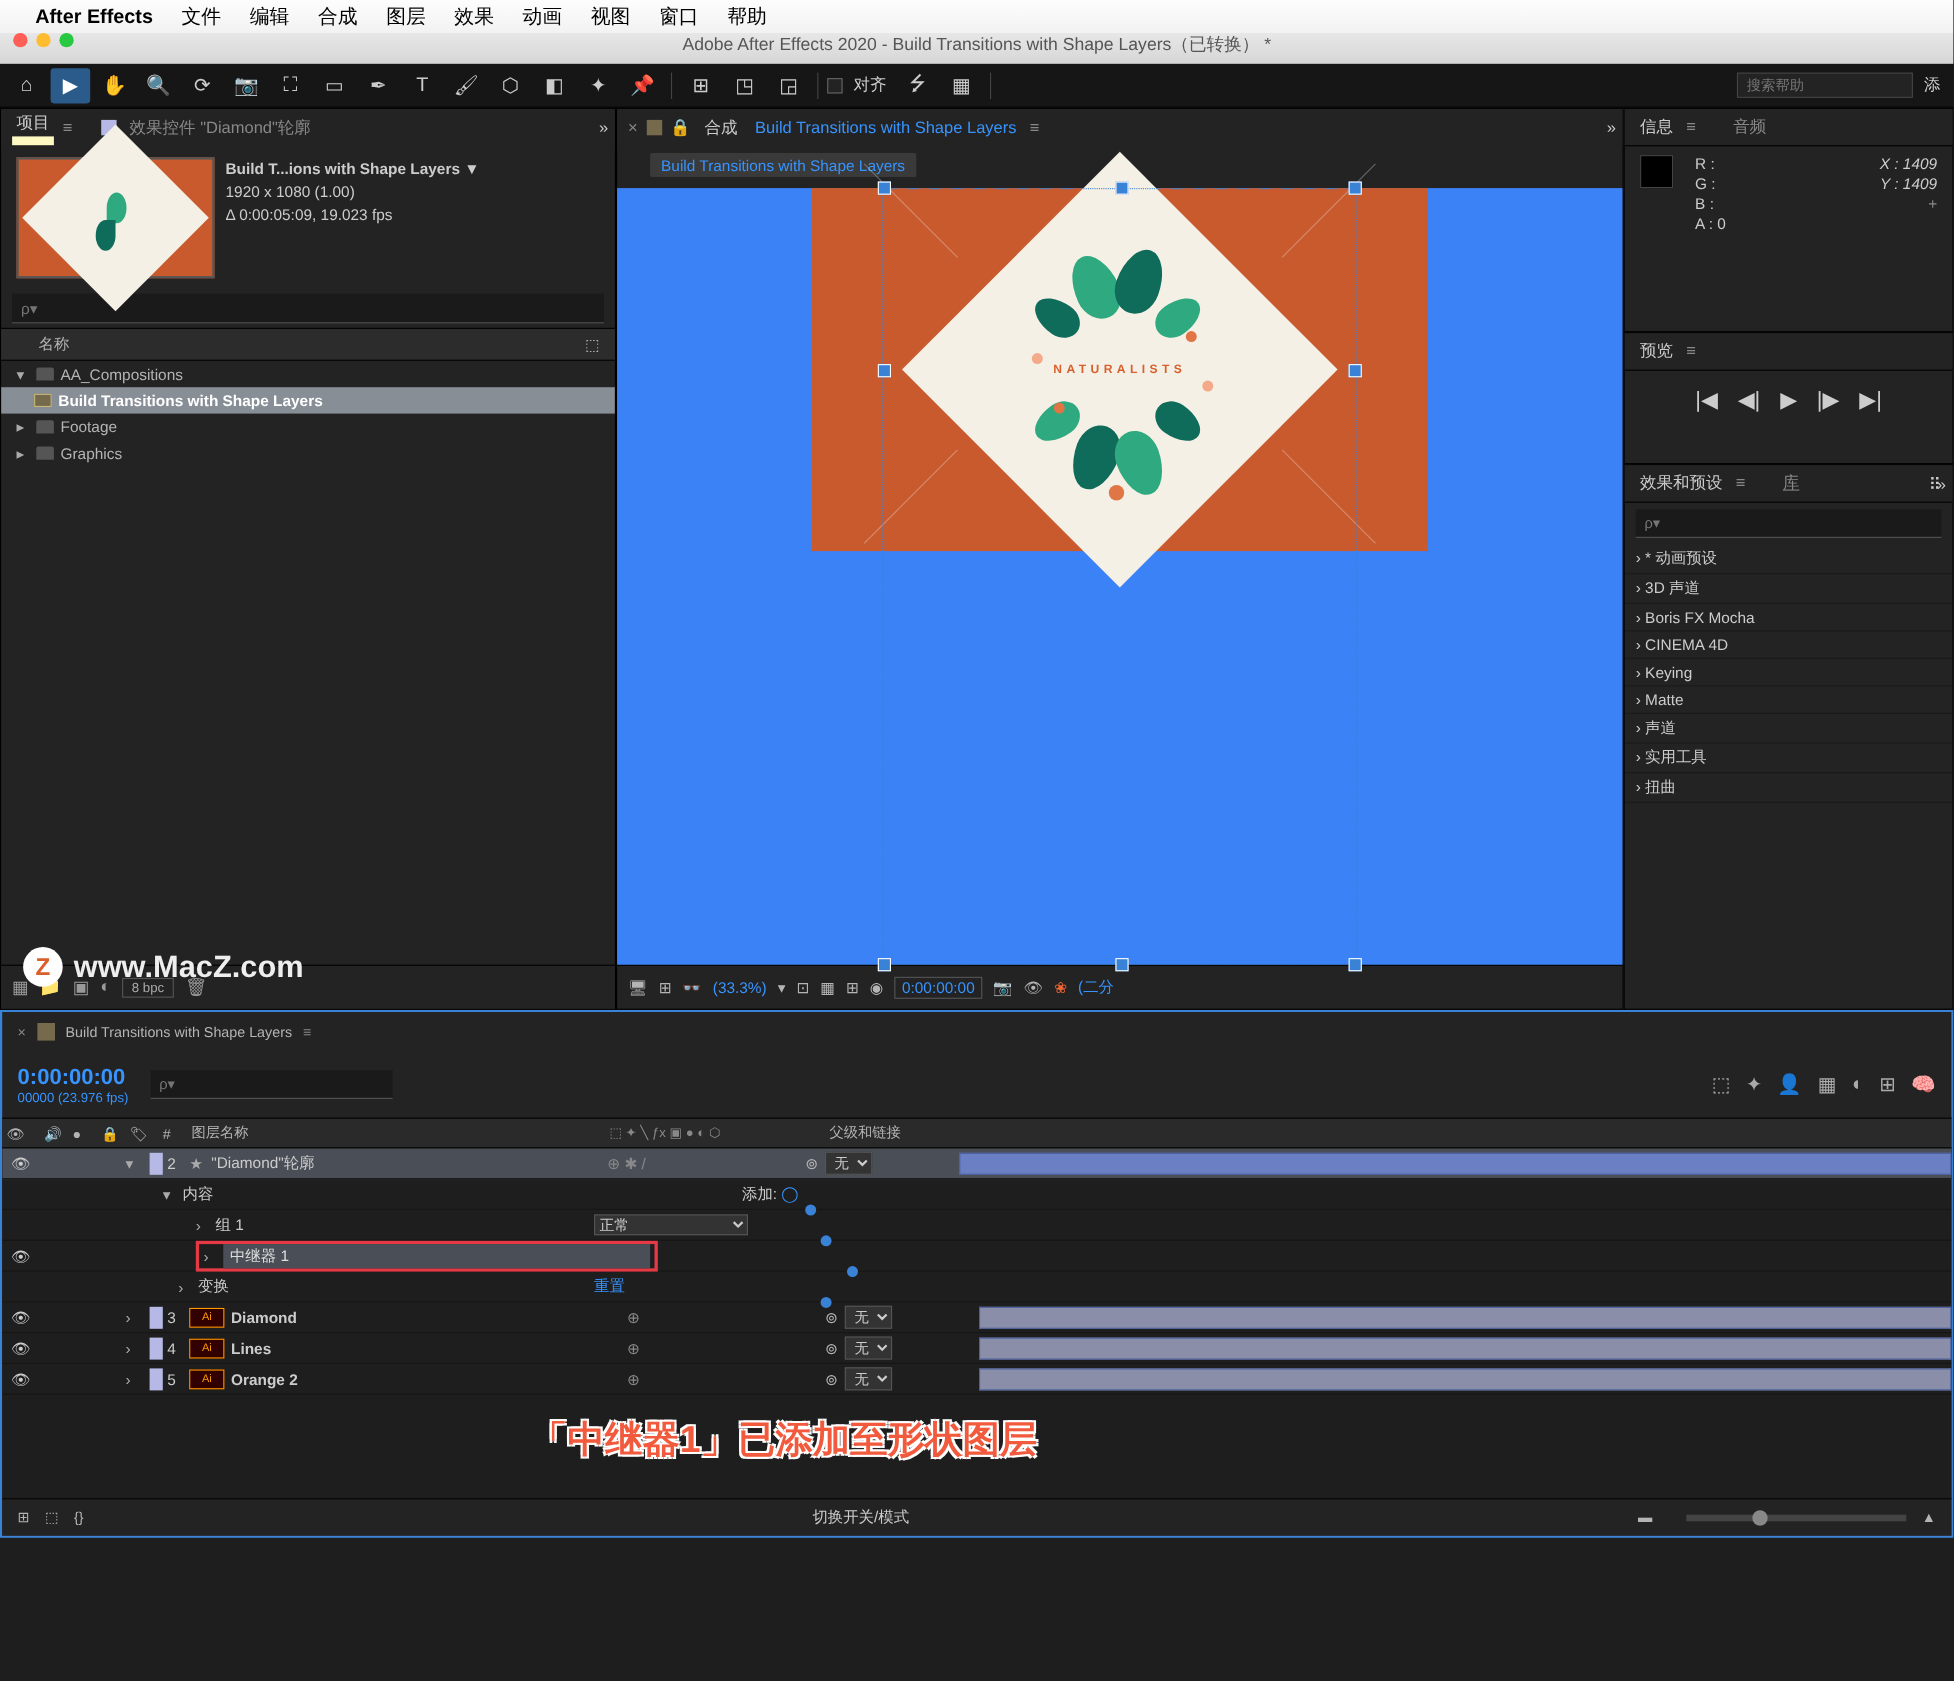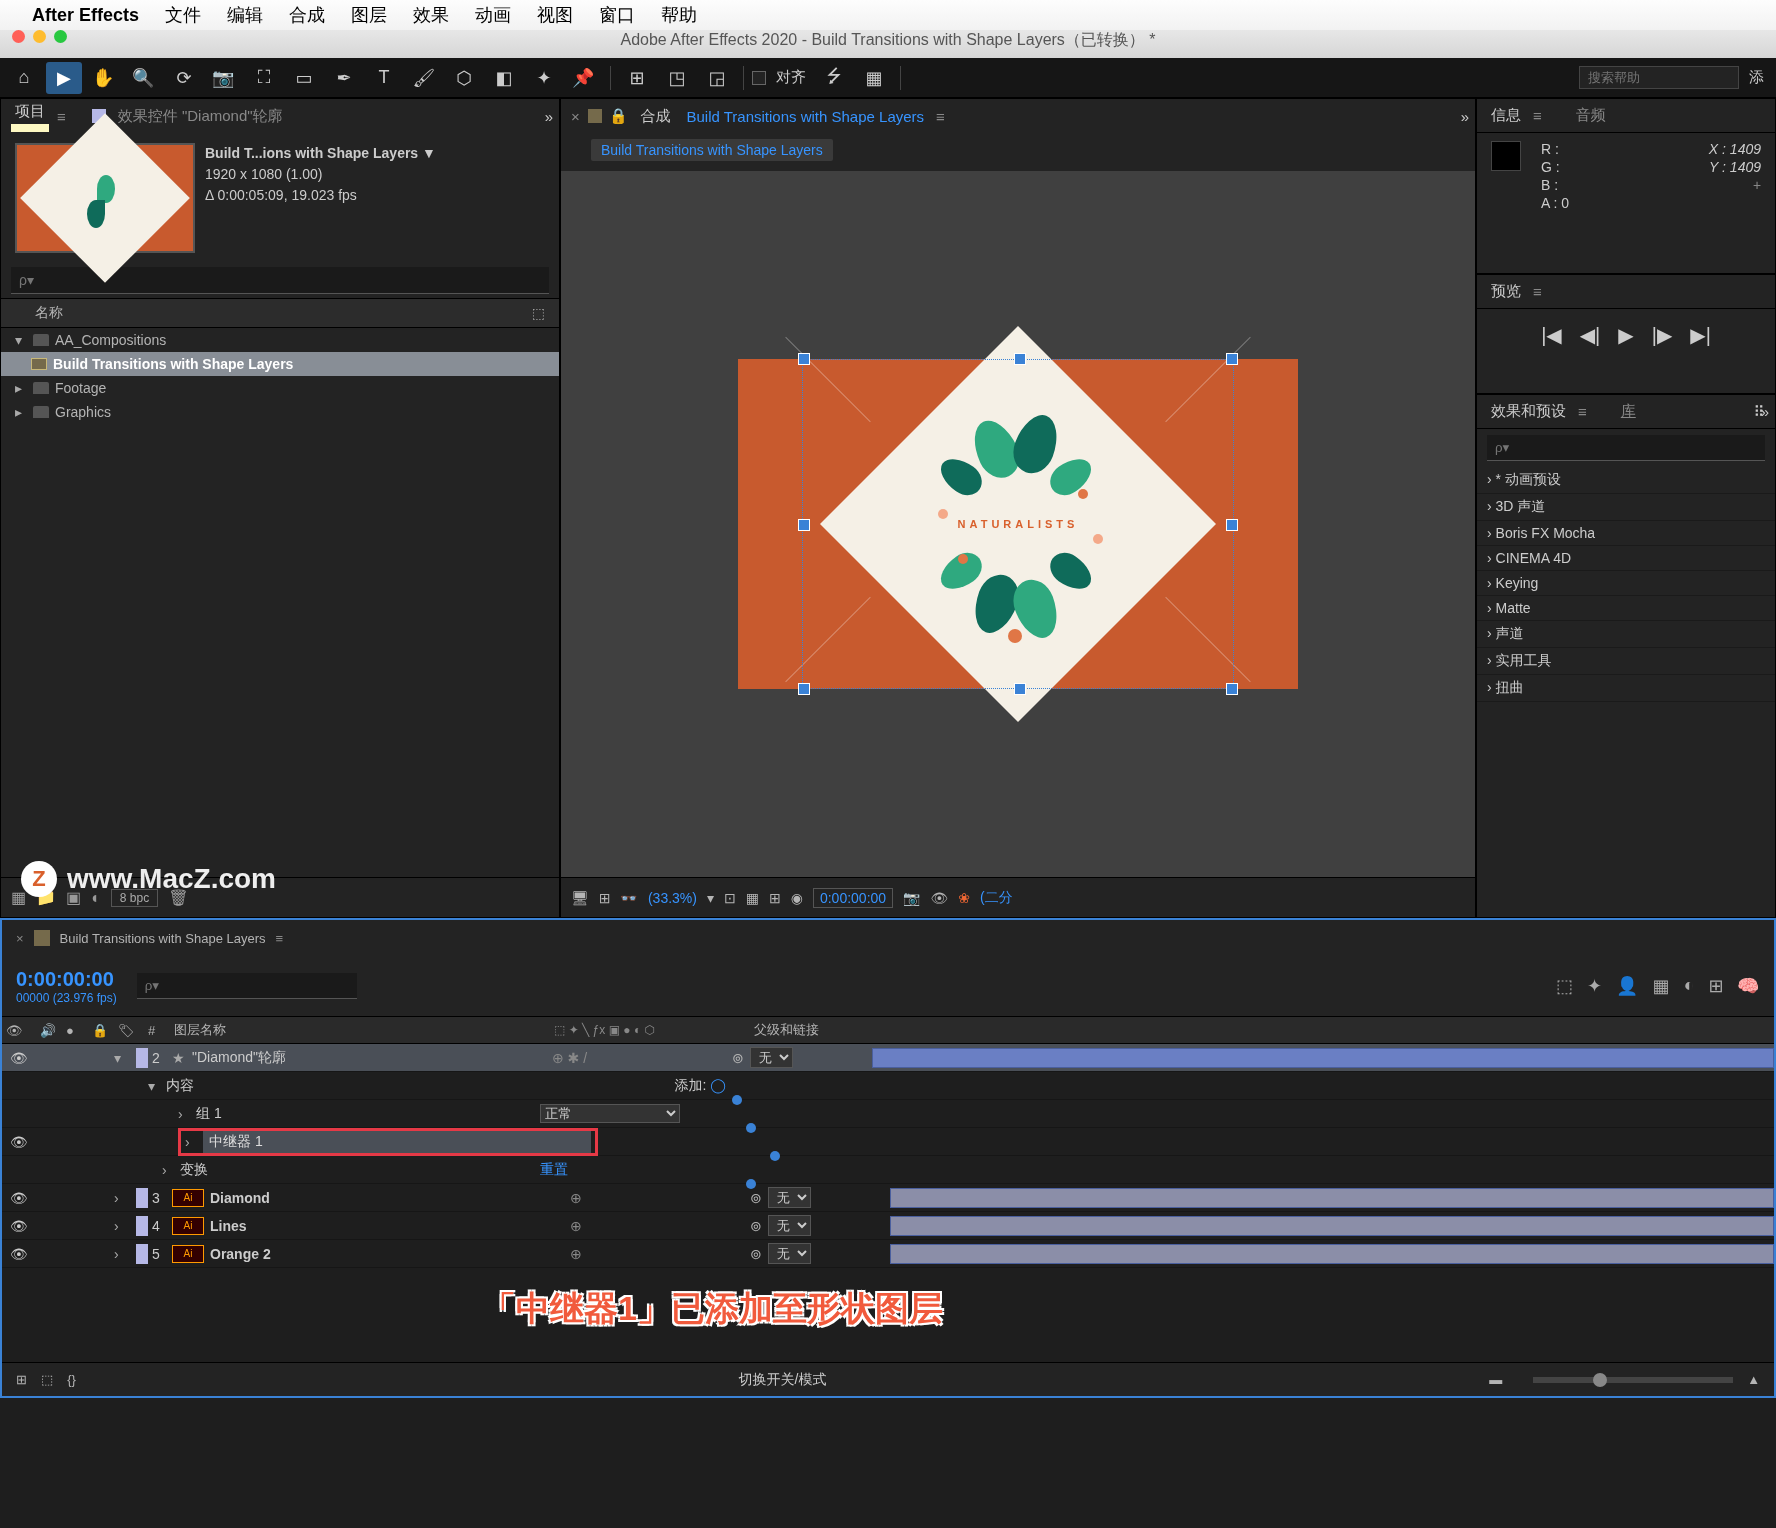--- a/index.html
+++ b/index.html
@@ -63,38 +63,38 @@
 .project-panel { position: relative; }
 .proj-footer { height: 40px; background: #232323; border-top: 1px solid #000; display: flex; align-items: center; padding: 0 10px; gap: 10px; }
 .proj-footer .icon { color: #999; font-size: 16px; }
 .bpc { border: 1px solid #555; padding: 1px 8px; font-size: 12px; color: #aaa; }
 
 
 .comp-panel { flex: 1; }
 .comp-name-link { color: #3794ff; }
 .flowchart-row { padding: 6px 0 10px 30px; }
 .flowchart-chip { display: inline-block; background: #3a3a3a; color: #3794ff; padding: 3px 10px; border-radius: 2px; font-size: 14px; }
-.comp-viewport { flex: 1; background: #404040; display: flex; align-items: center; justify-content: center; position: relative; }
+.comp-viewport { flex: 1; background: #3b82f6; display: flex; justify-content: center; position: relative; }
 .comp-canvas-wrap { position: relative; }
 .comp-canvas { width: 560px; height: 330px; background: #c85a2e; position: relative; overflow: visible; }
 .sel-box { position: absolute; border: 1px dotted #3a82d6; top: 0; left: 64px; right: 64px; bottom: 0; }
 .sel-handle { position: absolute; width: 12px; height: 12px; background: #3a82d6; border: 1px solid #fff; }
 .canvas-diamond { position: absolute; left: 50%; top: 50%; width: 280px; height: 280px; background: #f5f0e6; transform: translate(-50%,-50%) rotate(45deg); }
 .canvas-text { position: absolute; left: 50%; top: 50%; transform: translate(-50%,-50%); color: #d9602c; font-size: 11px; letter-spacing: 4px; font-weight: 700; }
 .leaf { position: absolute; width: 40px; height: 60px; background: #2fa97f; border-radius: 50% 50% 50% 50% / 60% 60% 40% 40%; }
 .leaf.dark { background: #0f6b5a; }
 .dot { position: absolute; width: 10px; height: 10px; border-radius: 50%; }
 .wireframe-line { position: absolute; background: rgba(255,255,255,0.3); }
 .comp-footer { height: 40px; border-top: 1px solid #000; display: flex; align-items: center; padding: 0 10px; gap: 10px; font-size: 14px; }
 .comp-footer .dropdown { color: #3794ff; cursor: pointer; }
 .timecode-box { border: 1px solid #555; padding: 1px 6px; color: #3794ff; }
 
 
 .right-stack { width: 300px; display: flex; flex-direction: column; }
-.info-panel { height: 176px; }
+.info-panel { height: 204px; }
 .info-body { padding: 8px 14px; display: flex; gap: 20px; font-size: 14px; color: #ccc; }
 .info-col { display: flex; flex-direction: column; gap: 2px; }
 .info-swatch { width: 30px; height: 30px; background: #000; border: 1px solid #444; }
 .info-xy { text-align: right; }
 .preview-panel { height: 120px; }
 .preview-controls { display: flex; justify-content: center; gap: 18px; padding: 14px 0; font-size: 20px; color: #ccc; }
 .effects-panel { flex: 1; }
 .effects-search { padding: 6px 10px; }
 .effects-search input { width: 100%; background: #1a1a1a; border: none; border-bottom: 1px solid #555; color: #ccc; padding: 5px 8px; }
 .effects-list { flex: 1; overflow: auto; }

